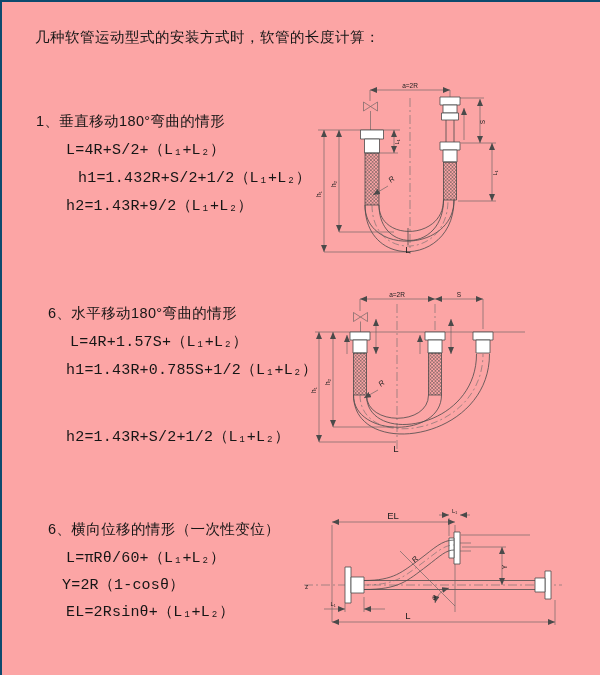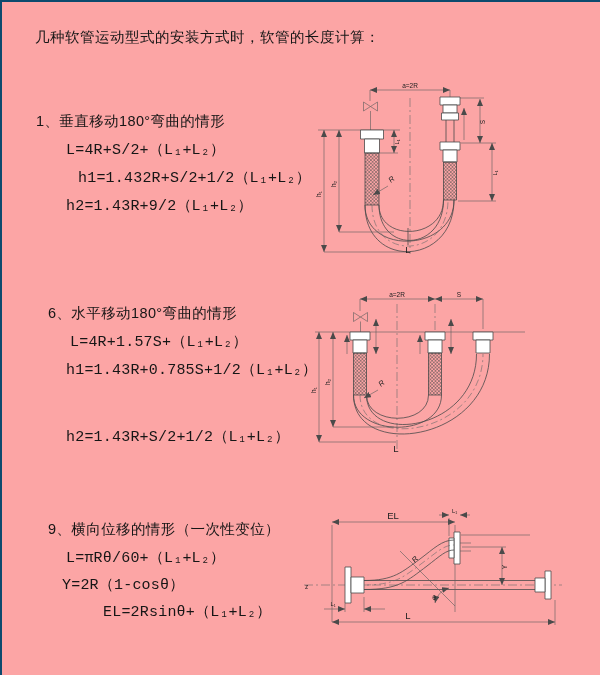--- a/index.html
+++ b/index.html
@@ -8,21 +8,21 @@
     border:2px solid #0c4a6e;overflow:hidden;
     font-family:"Liberation Sans","DejaVu Sans",sans-serif;color:#161616;
   }
   .t{position:absolute;white-space:nowrap;}
   .title{left:33px;top:26px;font-size:14.5px;letter-spacing:.5px;font-weight:500;}
   .hd{font-size:14.5px;letter-spacing:.4px;font-weight:500;}
   .fm{font-size:15px;letter-spacing:.2px;font-family:Liberation Mono, monospace;}
   
   .s1-h{left:34px;top:110px;} .s1-f0{left:64px;top:138px;} .s1-f1{left:76px;top:166px;} .s1-f2{left:64px;top:194px;}
   .s2-h{left:46px;top:302px;} .s2-f0{left:68px;top:330px;} .s2-f1{left:64px;top:358px;text-align:center;} .s2-f2{left:64px;top:402px;margin-top:23px;}
-  .s3-h{left:46px;top:518px;} .s3-f0{left:64px;top:546px;} .s3-f1{left:60px;top:573px;} .s3-f2{left:64px;top:600px;margin-left:37px;}
+  .s3-h{left:46px;top:518px;} .s3-f0{left:64px;top:546px;} .s3-f1{left:60px;top:573px;} .s3-f2{left:64px;top:600px;}
   svg{position:absolute;overflow:visible;}
   svg *{vector-effect:non-scaling-stroke;}
   .ln{stroke:#4a4a4a;stroke-width:.8;fill:none;}
   .thin{stroke:#5a5a5a;stroke-width:.6;fill:none;}
   .dim{stroke:#5a5a5a;stroke-width:.6;fill:none;}
   .cl{stroke:#6a6a6a;stroke-width:.6;fill:none;stroke-dasharray:9 3 2 3;}
   .hose{stroke:#4a4a4a;stroke-width:.8;fill:none;}
   .hosed{stroke:#6a6a6a;stroke-width:.6;fill:none;stroke-dasharray:7 3 2 3;}
   .fitting{stroke:#4a4a4a;stroke-width:.8;fill:#ffffff;}
   .braid{stroke:#4a4a4a;stroke-width:.8;fill:url(#braidp);}
@@ -44,21 +44,21 @@
   </div>
 
   <div>
     <div class="t hd s2-h">6、水平移动180°弯曲的情形</div>
     <div class="t fm s2-f0">L=4R+1.57S+（L₁+L₂）</div>
     <div class="t fm s2-f1">h1=1.43R+0.785S+1/2（L₁+L₂）</div>
     <div class="t fm s2-f2">h2=1.43R+S/2+1/2（L₁+L₂）</div>
   </div>
 
   <div>
-    <div class="t hd s3-h">9、横向位移的情形（一次性变位）</div>
+    <div class="t hd s3-h">6、横向位移的情形（一次性变位）</div>
     <div class="t fm s3-f0">L=πRθ/60+（L₁+L₂）</div>
     <div class="t fm s3-f1">Y=2R（1-cosθ）</div>
     <div class="t fm s3-f2">EL=2Rsinθ+（L₁+L₂）</div>
   </div>
 
   <svg style="left:308px;top:76px;" width="215" height="180" viewBox="308 76 215 180">
     <defs>
       <pattern id="braidp" width="3.4" height="3.4" patternUnits="userSpaceOnUse">
         <path d="M0,0 L3.4,3.4 M3.4,0 L0,3.4" stroke="#4a4a4a" stroke-width="0.5"></path>
       </pattern>

